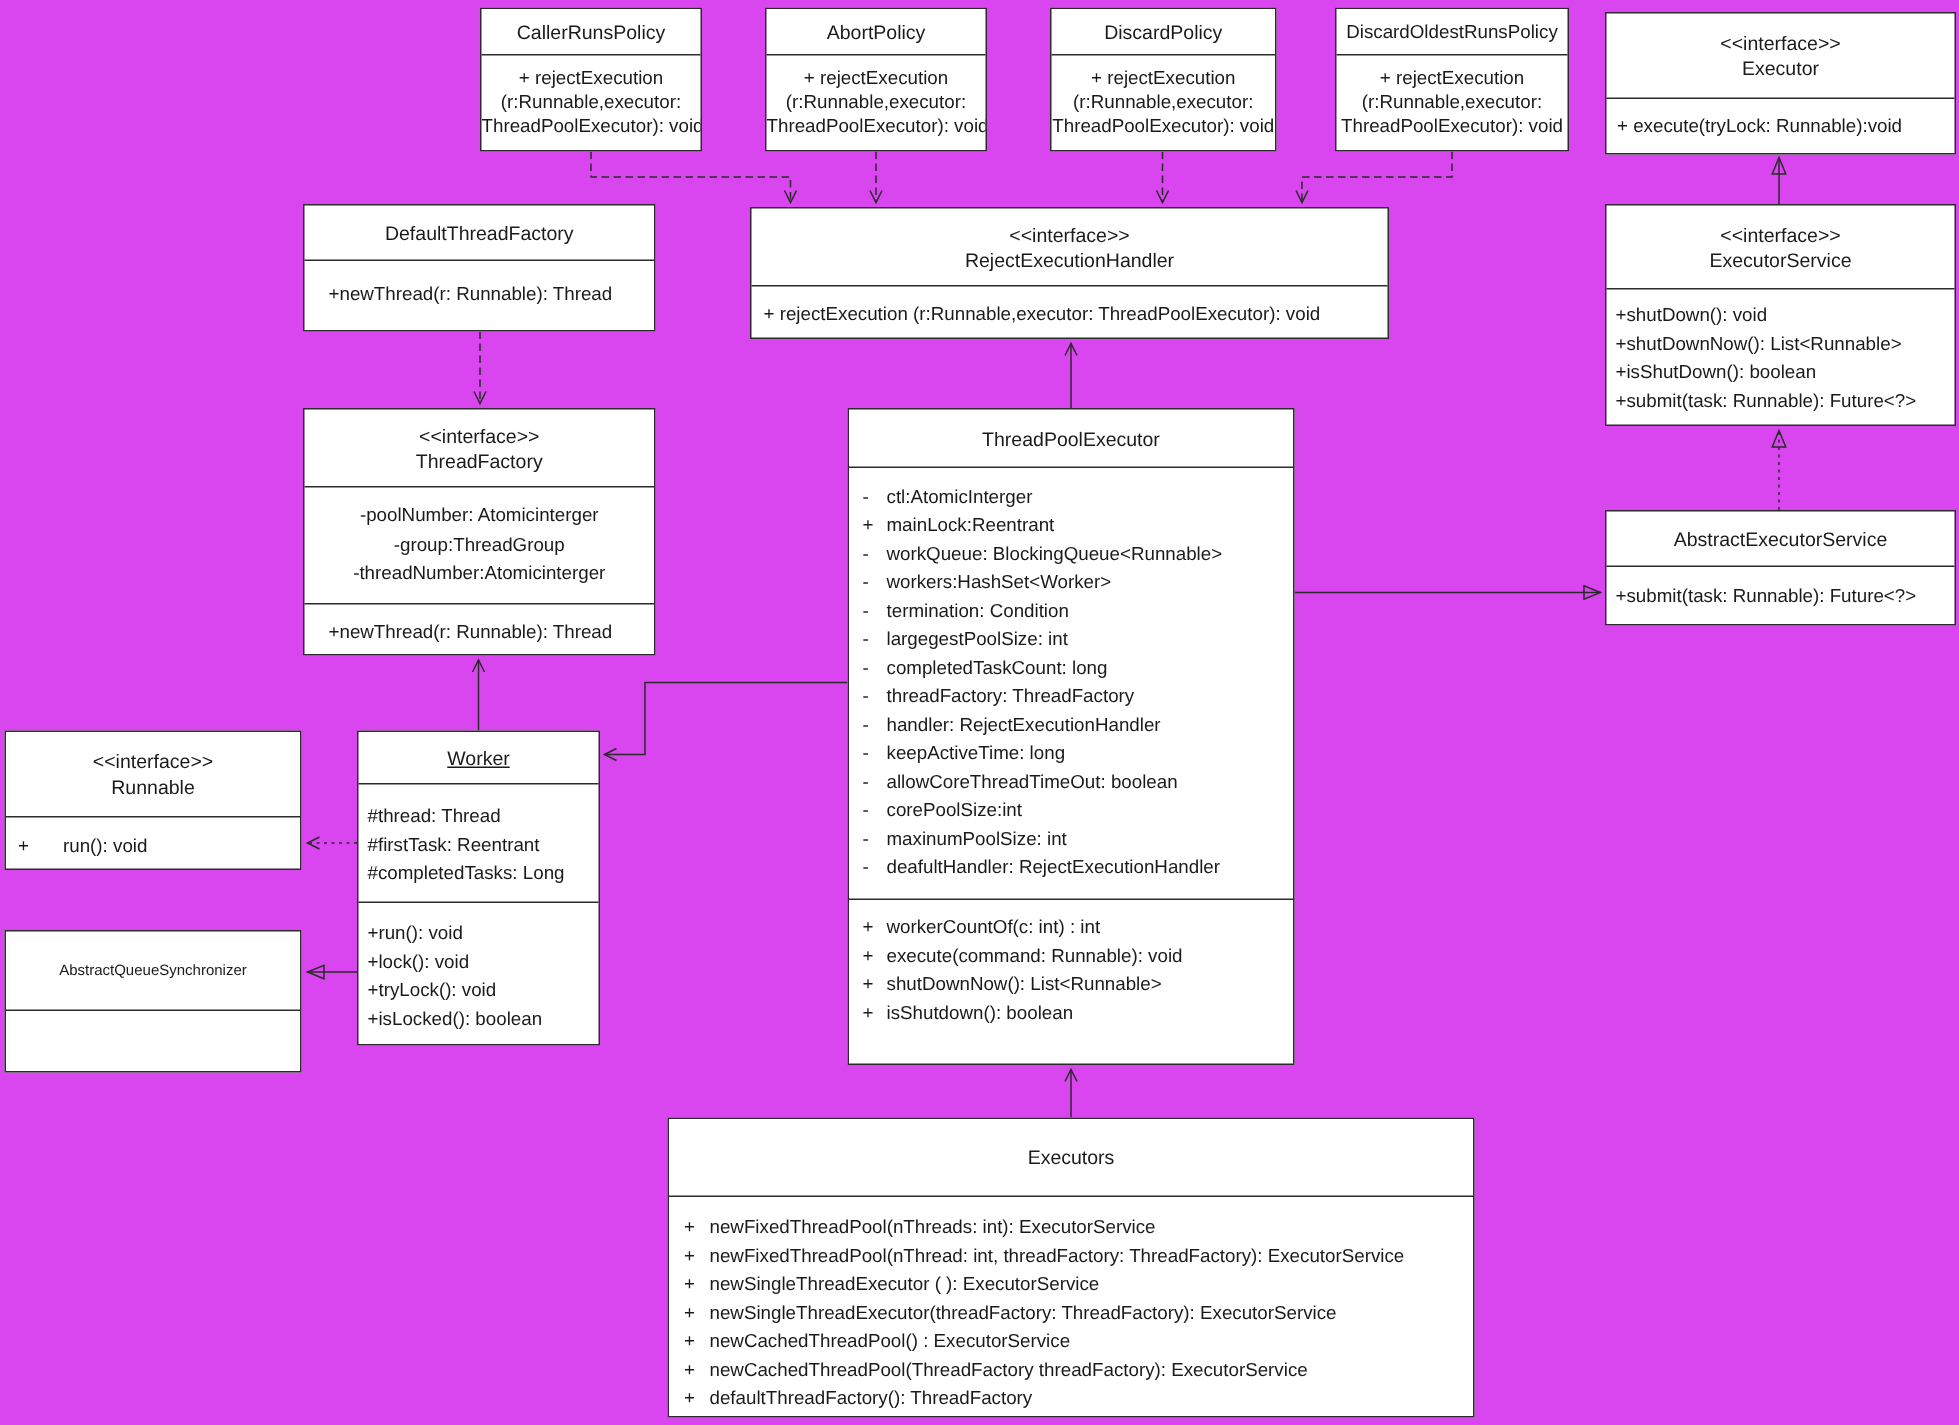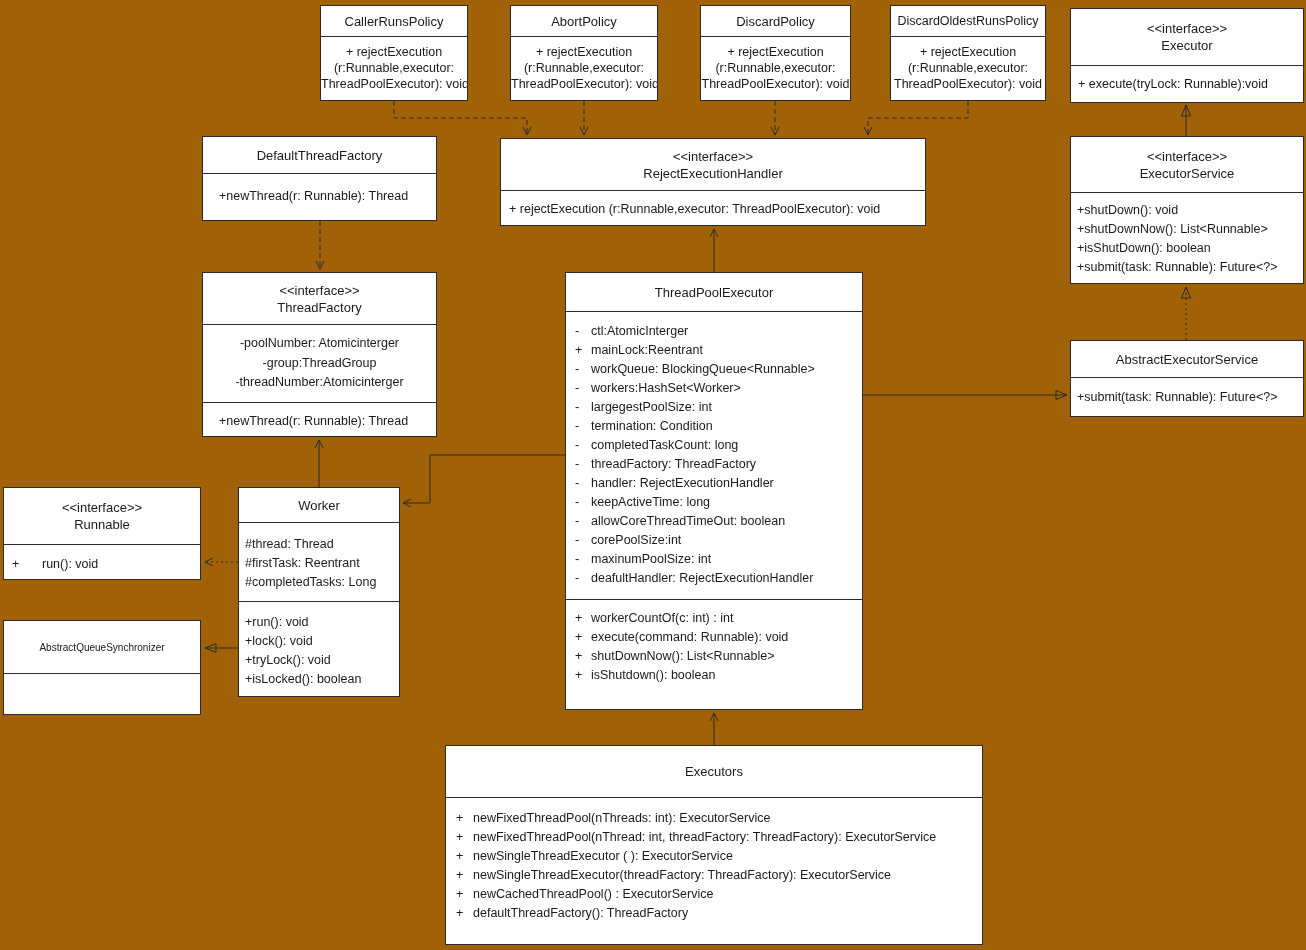--- a/index.html
+++ b/index.html
@@ -1,18 +1,18 @@
 <!DOCTYPE html>
 <html><head>
 <meta charset="utf-8">
 <style>
   * { box-sizing: border-box; margin: 0; padding: 0; }
   html, body { background: #ffffff; }
   body { font-family: "Liberation Sans", sans-serif; color: #1a1a1a; }
-  #canvas { position: relative; width: 1306px; height: 950px; background: #a16207; overflow: hidden; }
+  #canvas { position: relative; width: 1306px; height: 950px; background: #d946ef; overflow: hidden; }
 
   .wires { position: absolute; left: 0; top: 0; }
   .wires path { fill: none; stroke: #2a2a2a; stroke-width: 1; }
   .dash { stroke-dasharray: 5 3; }
   .dot  { stroke-dasharray: 2 3; }
   .arr  { marker-end: url(#arrOpen); }
   .tri  { marker-end: url(#triHollow); }
 
   .uml-box { position: absolute; background: #ffffff; border: 1px solid #2b2b2b;
              display: flex; flex-direction: column; font-size: 12.5px; line-height: 19px; }
@@ -154,22 +154,22 @@
       </div>
   </div>
 
   <div class="uml-box" style="left:565px;top:272px;width:298px;height:438px;">
     <div class="title" style="height:38px;">ThreadPoolExecutor</div>
     <div class="sec" style="height:288px;padding:10px 0 0 9px;">
         <div class="ln"><span class="vis">-</span><span>ctl:AtomicInterger</span></div>
         <div class="ln"><span class="vis">+</span><span>mainLock:Reentrant</span></div>
         <div class="ln"><span class="vis">-</span><span>workQueue: BlockingQueue&lt;Runnable&gt;</span></div>
         <div class="ln"><span class="vis">-</span><span>workers:HashSet&lt;Worker&gt;</span></div>
+        <div class="ln"><span class="vis">-</span><span>termination: Condition</span></div>
         <div class="ln"><span class="vis">-</span><span>largegestPoolSize: int</span></div>
-        <div class="ln"><span class="vis">-</span><span>termination: Condition</span></div>
         <div class="ln"><span class="vis">-</span><span>completedTaskCount: long</span></div>
         <div class="ln"><span class="vis">-</span><span>threadFactory: ThreadFactory</span></div>
         <div class="ln"><span class="vis">-</span><span>handler: RejectExecutionHandler</span></div>
         <div class="ln"><span class="vis">-</span><span>keepActiveTime: long</span></div>
         <div class="ln"><span class="vis">-</span><span>allowCoreThreadTimeOut: boolean</span></div>
         <div class="ln"><span class="vis">-</span><span>corePoolSize:int</span></div>
         <div class="ln"><span class="vis">-</span><span>maxinumPoolSize: int</span></div>
         <div class="ln"><span class="vis">-</span><span>deafultHandler: RejectExecutionHandler</span></div>
       </div>
     <div class="sec grow" style="padding:9px 0 0 9px;">
@@ -184,21 +184,21 @@
     <div class="title" style="height:56px;">
       <div>&lt;&lt;interface&gt;&gt;</div>
       <div>Runnable</div>
     </div>
     <div class="sec grow vis30" style="padding:10px 0 0 8px;">
         <div class="ln"><span class="vis">+</span><span>run(): void</span></div>
       </div>
   </div>
 
   <div class="uml-box" style="left:238px;top:487px;width:162px;height:210px;">
-    <div class="title" style="height:34px;">Worker</div>
+    <div class="title" style="height:34px;text-decoration:underline;">Worker</div>
     <div class="sec" style="height:79px;padding:12px 0 0 6px;">
         <div class="ln">#thread: Thread</div>
         <div class="ln">#firstTask: Reentrant</div>
         <div class="ln">#completedTasks: Long</div>
       </div>
     <div class="sec grow" style="padding:11px 0 0 6px;">
         <div class="ln">+run(): void</div>
         <div class="ln">+lock(): void</div>
         <div class="ln">+tryLock(): void</div>
         <div class="ln">+isLocked(): boolean</div>
@@ -211,17 +211,18 @@
   </div>
 
   <div class="uml-box" style="left:445px;top:745px;width:538px;height:200px;">
     <div class="title" style="height:51px;">Executors</div>
     <div class="sec grow vis17" style="padding:11px 0 0 10px;">
         <div class="ln"><span class="vis">+</span><span>newFixedThreadPool(nThreads: int): ExecutorService</span></div>
         <div class="ln"><span class="vis">+</span><span>newFixedThreadPool(nThread: int, threadFactory: ThreadFactory): ExecutorService</span></div>
         <div class="ln"><span class="vis">+</span><span>newSingleThreadExecutor ( ): ExecutorService</span></div>
         <div class="ln"><span class="vis">+</span><span>newSingleThreadExecutor(threadFactory: ThreadFactory): ExecutorService</span></div>
         <div class="ln"><span class="vis">+</span><span>newCachedThreadPool() : ExecutorService</span></div>
+        <div class="ln"><span class="vis">+</span><span>newCachedThreadPool(ThreadFactory threadFactory): ExecutorService</span></div>
         <div class="ln"><span class="vis">+</span><span>defaultThreadFactory(): ThreadFactory</span></div>
       </div>
   </div>
 
 </div>
 
 </body></html>

